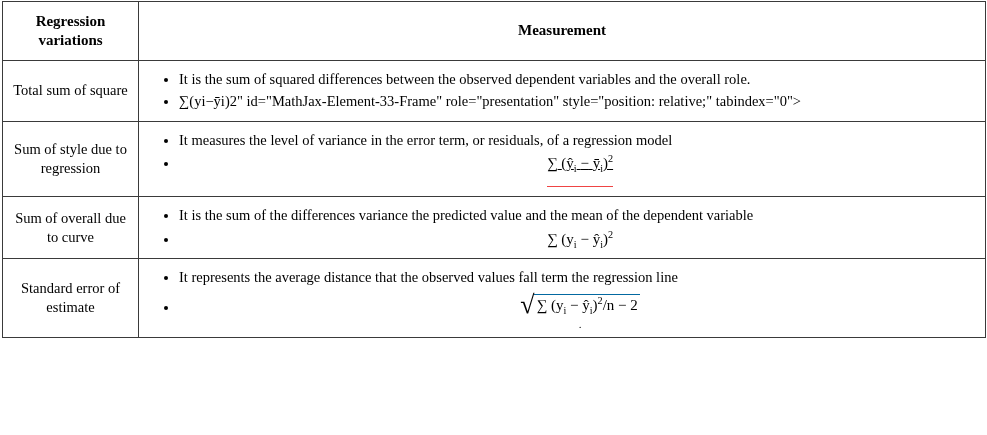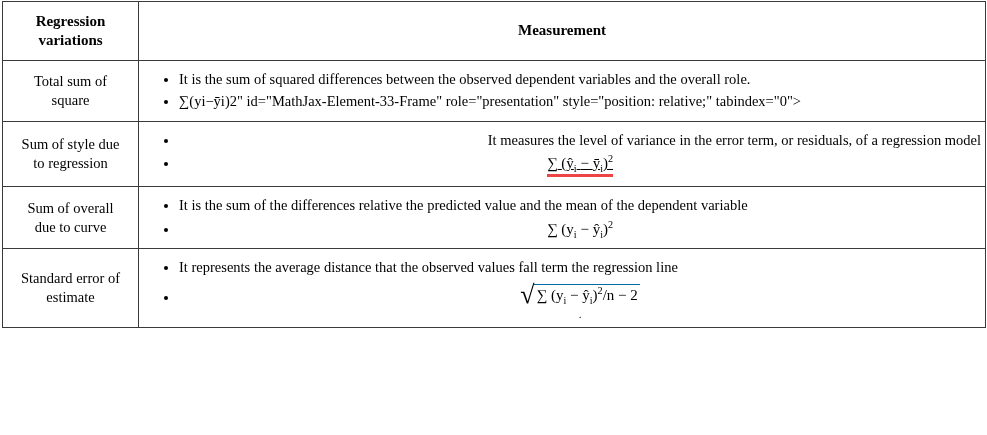--- a/index.html
+++ b/index.html
@@ -36,50 +36,50 @@
   th.head-cell {
     font-weight: bold;
     font-size: 15px;
     text-align: center;
     padding: 10px 6px;
     line-height: 1.25;
   }
   td.row-label {
     font-size: 14.5px;
     text-align: center;
-    padding: 8px 17px;
+    padding: 8px 8px;
     line-height: 1.3;
   }
   td.row-body {
     padding: 6px 4px 6px 4px;
     font-size: 14.5px;
   }
   ul.bullets {
     margin: 0;
     padding: 0 0 0 36px;
     list-style-type: disc;
   }
   ul.bullets > li {
     margin: 3px 0;
     line-height: 1.35;
   }
   .centered-text {
     display: block;
-    text-align: right;
+    text-align: left;
   }
   .formula {
     display: block;
     text-align: center;
     font-size: 15px;
     white-space: nowrap;
   }
   .underline-bar {
     display: inline-block;
-    border-bottom: 3px solid #ef4444;
-    padding-bottom: 1px;
+    border-bottom: 1px solid #ef4444;
+    padding-bottom: 13px;
     text-decoration: underline;
   }
   .raw-code {
     font-family: "Liberation Serif", serif;
     font-size: 14.5px;
   }
   sup {
     font-size: 0.68em;
     vertical-align: super;
     line-height: 0;
@@ -161,21 +161,21 @@
             </li>
           </ul>
         </td>
       </tr>
 
       <tr>
         <td class="row-label">Sum of overall due to curve</td>
         <td class="row-body">
           <ul class="bullets">
             <li>
-              <span>It is the sum of the differences relative the predicted value and the mean of the dependent variable</span>
+              <span>It is the sum of the differences variance the predicted value and the mean of the dependent variable</span>
             </li>
             <li class="r2-row2">
               <span class="formula"><span>∑</span> <span>(</span><span>y</span><sub>i</sub> <span>−</span> <span>ŷ</span><sub>i</sub><span>)</span><sup>2</sup></span>
             </li>
           </ul>
         </td>
       </tr>
 
       <tr>
         <td class="row-label">Standard error of estimate</td>

